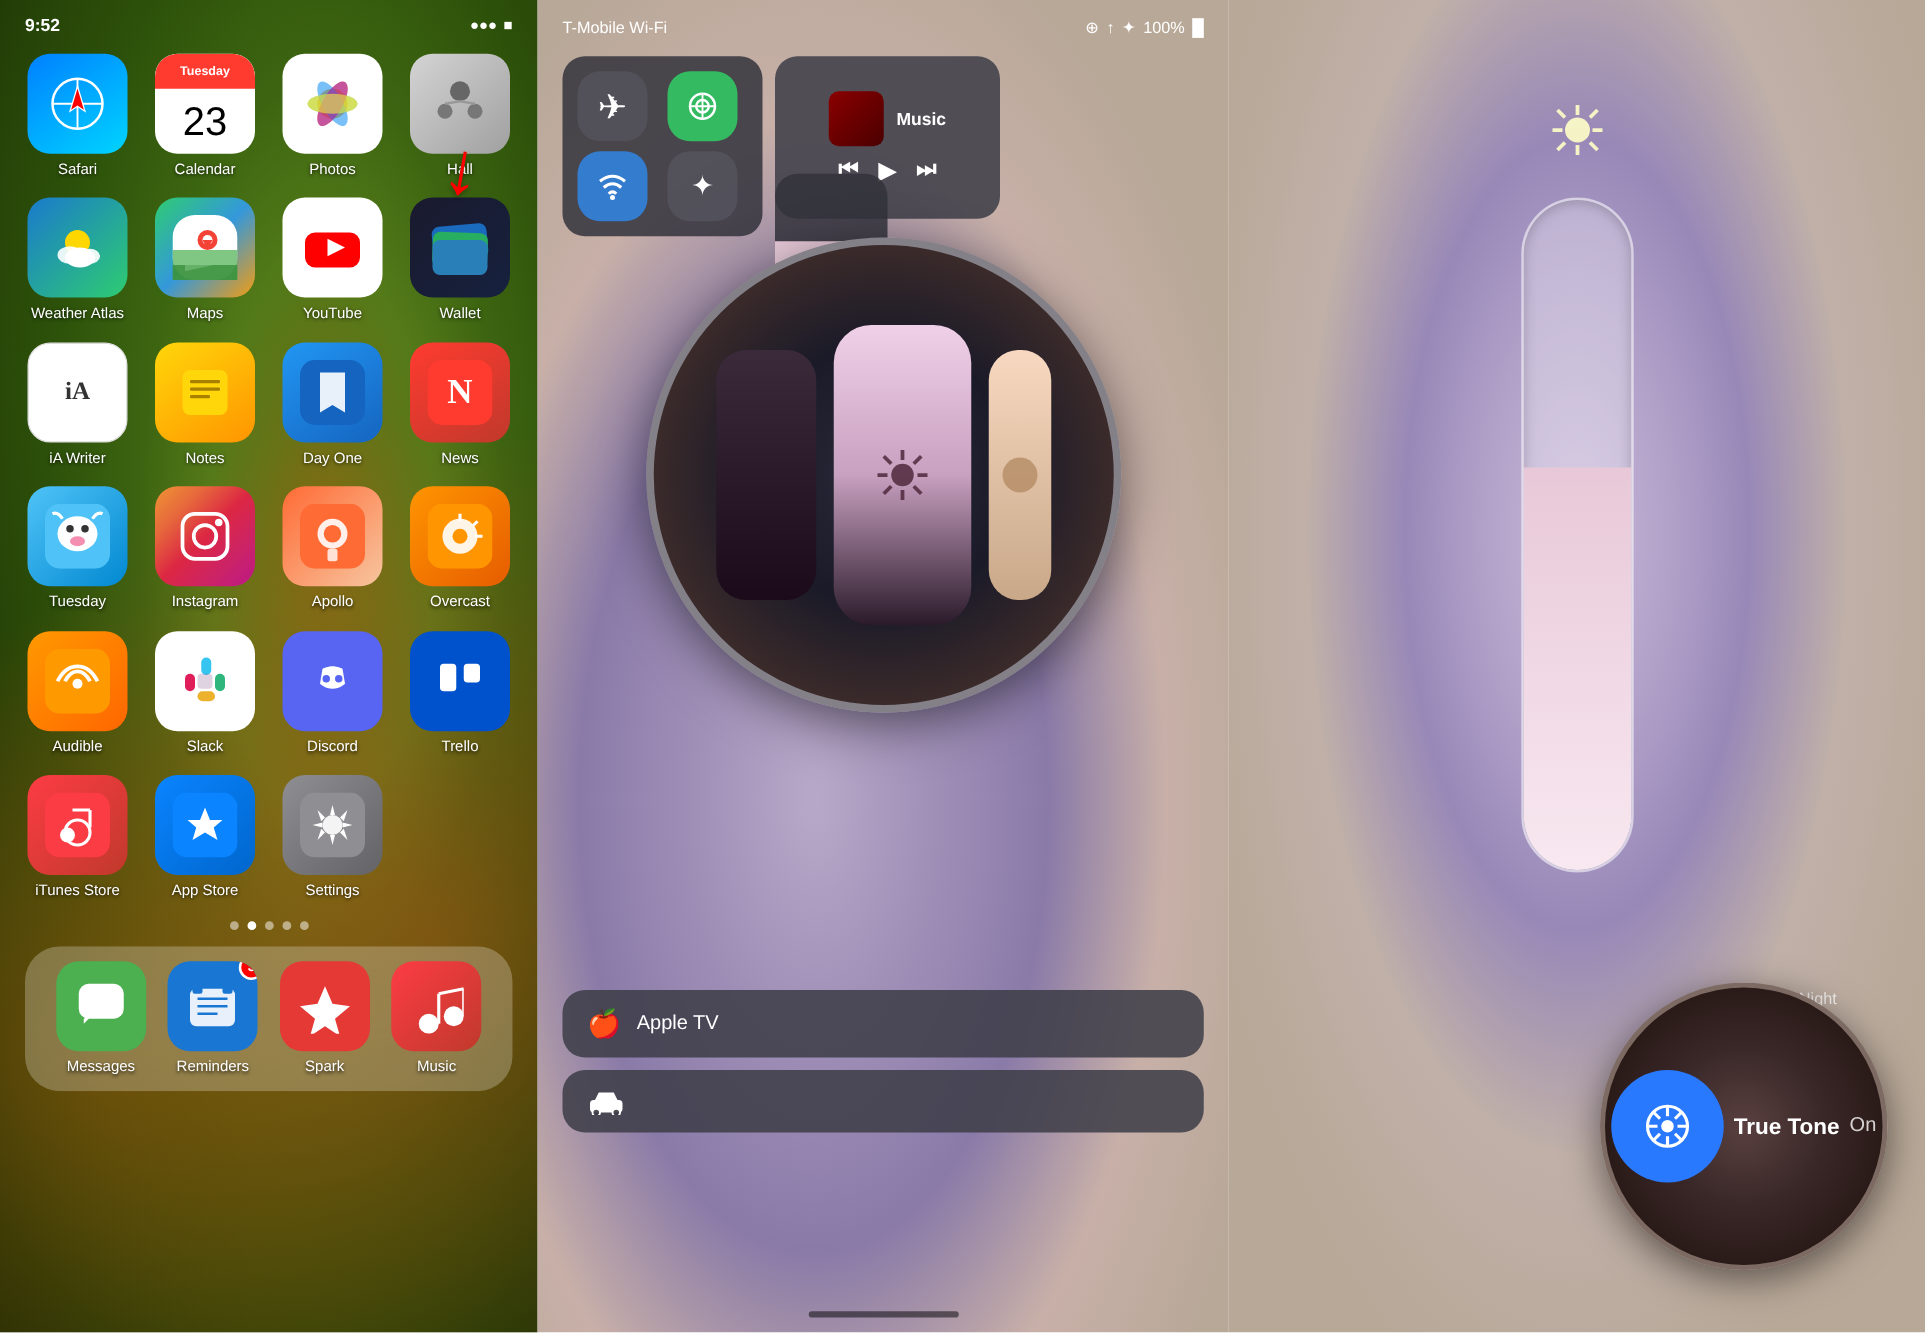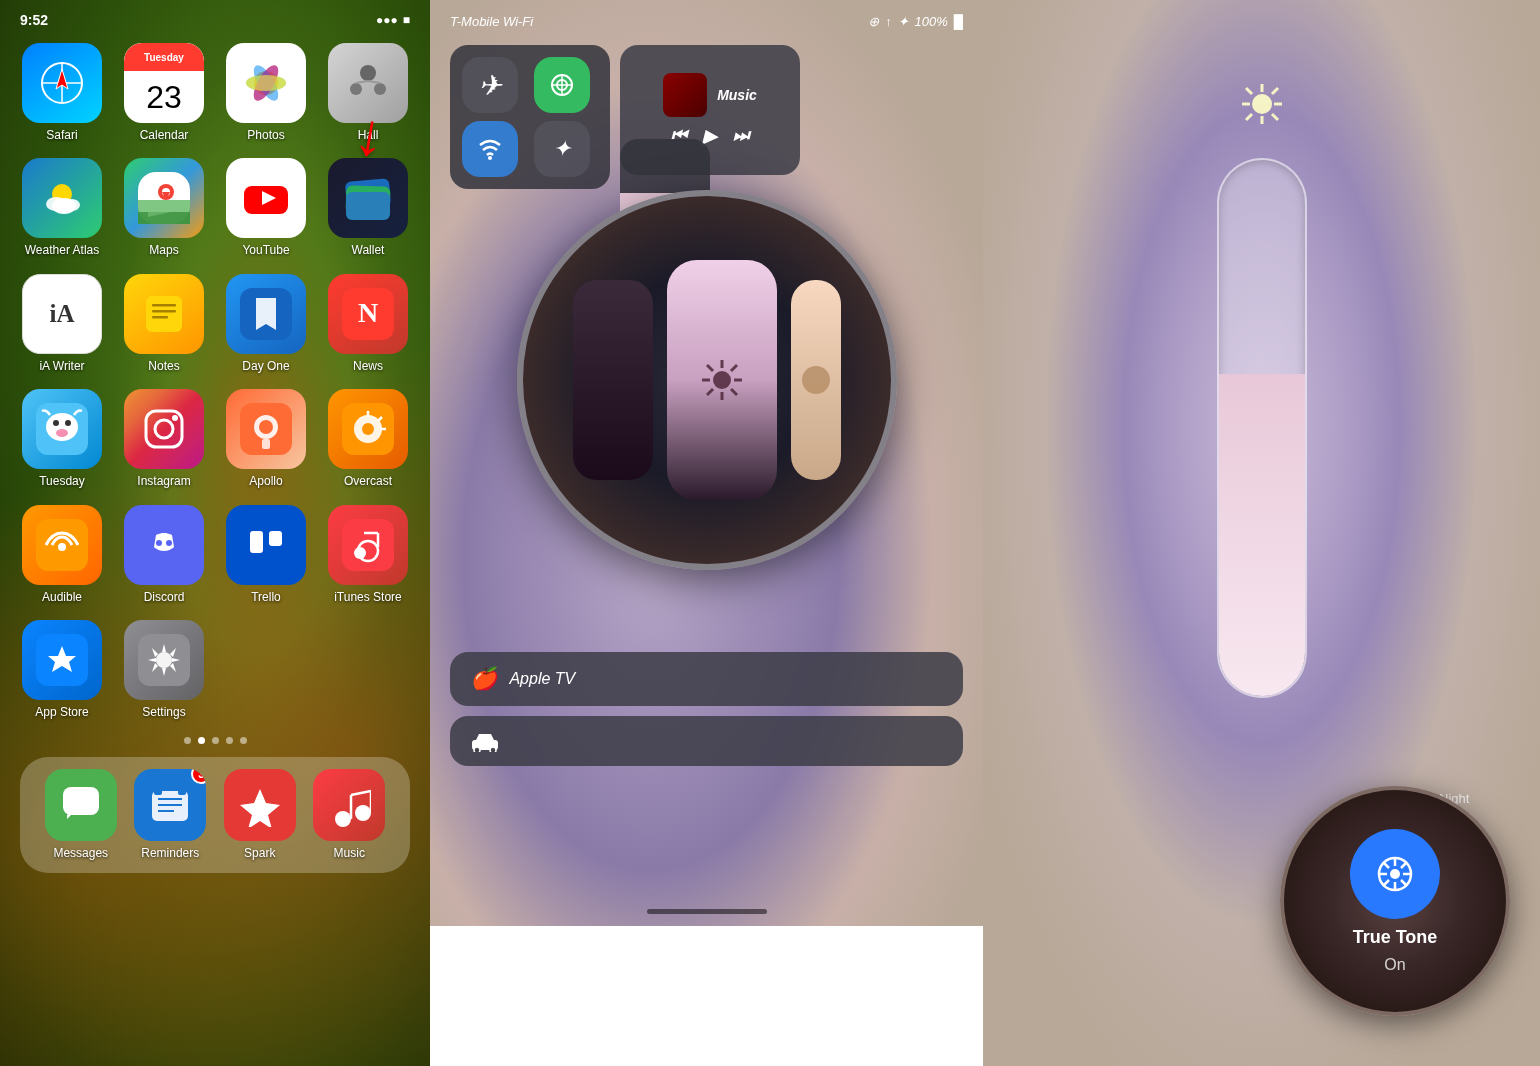--- a/index.html
+++ b/index.html
@@ -165,26 +165,25 @@
       font-weight: 700;
       width: 20px; height: 20px;
       border-radius: 50%;
       display: flex; align-items: center; justify-content: center;
       border: 2px solid white;
     }
 
     
     .panel-cc {
       width: 553px;
-      height: 926px;
+      height: 1066px;
       position: relative;
       background: radial-gradient(ellipse at 40% 60%, #b8a8c8 0%, #a090b8 20%, #8a7aa8 40%, #c8b0a8 60%, #b8a898 80%);
       flex-shrink: 0;
       overflow: hidden;
-      font-style: italic;
     }
 
     .cc-status-bar {
       position: relative;
       z-index: 10;
       display: flex;
       justify-content: space-between;
       padding: 14px 20px 8px;
       color: white;
       font-size: 13px;
@@ -312,21 +311,21 @@
     .true-tone-circle {
       position: absolute;
       bottom: 50px;
       right: 30px;
       width: 230px;
       height: 230px;
       border-radius: 50%;
       background: radial-gradient(circle, #5a4040 0%, #3a2828 40%, #2a1a18 70%);
       border: 4px solid rgba(180,160,150,0.6);
       display: flex;
-      flex-direction: column;
+      flex-direction: row;
       align-items: center;
       justify-content: center;
       gap: 8px;
       z-index: 20;
       box-shadow: 0 8px 30px rgba(0,0,0,0.5);
     }
     .true-tone-blue-circle {
       width: 90px; height: 90px;
       border-radius: 50%;
       background: #2979ff;
@@ -478,21 +477,21 @@
           <rect x="4" y="8" width="44" height="28" rx="6" fill="#1a6abd" transform="rotate(-5 26 22)"></rect>
           <rect x="4" y="14" width="44" height="28" rx="6" fill="#27ae60" transform="rotate(2 26 28)"></rect>
           <rect x="4" y="20" width="44" height="28" rx="6" fill="#2980b9"></rect>
         </svg>
       </div>
       <span class="app-label">Wallet</span>
     </div>
 
     <div class="app-item">
       <div class="app-icon ia-writer-icon" style="background:white;">
-        <span style="color:#333; font-size:25px; font-weight:700; font-family:Georgia,serif;">iA</span>
+        <span style="color:#333; font-size:20px; font-weight:700; font-family:Georgia,serif;">iA</span>
       </div>
       <span class="app-label">iA Writer</span>
     </div>
 
     <div class="app-item">
       <div class="app-icon notes-icon">
         <svg width="52" height="52" viewBox="0 0 52 52">
           <rect x="8" y="8" width="36" height="36" rx="6" fill="#ffd60a"></rect>
           <rect x="14" y="16" width="24" height="2.5" rx="1" fill="#a88000"></rect>
           <rect x="14" y="22" width="24" height="2.5" rx="1" fill="#a88000"></rect>
@@ -579,20 +578,32 @@
         <svg width="52" height="52" viewBox="0 0 52 52">
           <rect x="0" y="0" width="52" height="52" rx="12" fill="#ff9900"></rect>
           <path d="M10 26 Q16 14 26 14 Q36 14 42 26" stroke="white" stroke-width="3" fill="none"></path>
           <path d="M16 26 Q20 18 26 18 Q32 18 36 26" stroke="white" stroke-width="3" fill="none"></path>
           <circle cx="26" cy="28" r="4" fill="white"></circle>
         </svg>
       </div>
       <span class="app-label">Audible</span>
     </div>
 
+    <div class="app-item">
+      <div class="app-icon slack-icon" style="background:white;">
+        <svg width="44" height="44" viewBox="0 0 44 44">
+          <rect x="6" y="16" width="8" height="14" rx="4" fill="#E01E5A"></rect>
+          <rect x="16" y="6" width="14" height="8" rx="4" fill="#36C5F0" transform="rotate(-90 23 10)"></rect>
+          <rect x="30" y="16" width="8" height="14" rx="4" fill="#2EB67D"></rect>
+          <rect x="16" y="30" width="14" height="8" rx="4" fill="#ECB22E"></rect>
+          <rect x="16" y="16" width="12" height="12" rx="3" fill="#611f69" opacity="0.2"></rect>
+        </svg>
+      </div>
+      <span class="app-label">Slack</span>
+    </div>
 
     <div class="app-item">
       <div class="app-icon discord-icon">
         <svg width="52" height="52" viewBox="0 0 52 52">
           <rect x="0" y="0" width="52" height="52" rx="12" fill="#5865f2"></rect>
           <path d="M18 16 C18 16 22 14 26 14 C30 14 34 16 34 16 L36 28 C36 28 32 32 26 32 C20 32 16 28 16 28 Z" fill="white"></path>
           <circle cx="21" cy="24" r="3" fill="#5865f2"></circle>
           <circle cx="31" cy="24" r="3" fill="#5865f2"></circle>
         </svg>
       </div>

